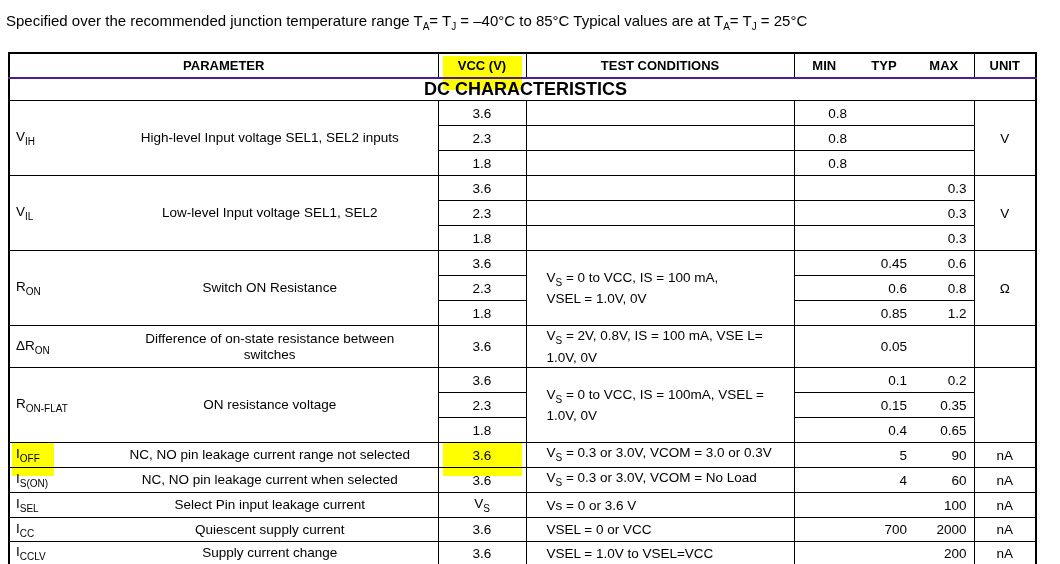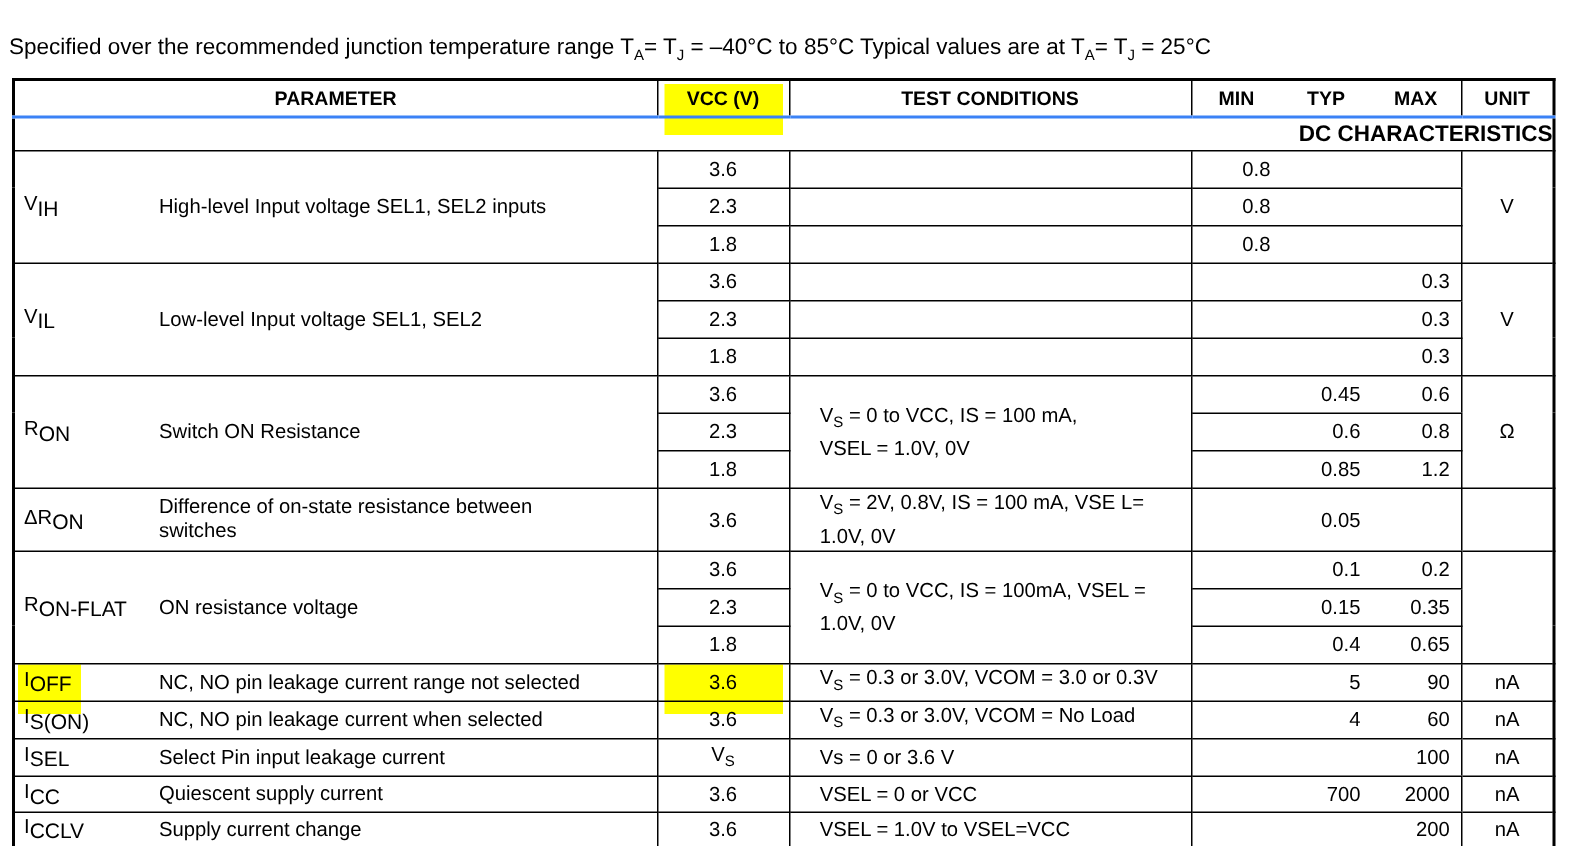--- a/index.html
+++ b/index.html
@@ -1,46 +1,46 @@
 <!DOCTYPE html>
 <html><head>
 <meta charset="utf-8">
 <style>
   html,body{margin:0;padding:0;}
   body{
     width:1060px;height:564px;overflow:hidden;background:#ffffff;color:#000;
     font-family:"Liberation Sans", sans-serif;position:relative;
   }
-  .note{position:absolute;top:21px;left:6px;width:1046px;font-size:15px;line-height:21px;}
+  .note{position:absolute;top:10px;left:6px;width:1046px;font-size:15px;line-height:21px;}
   .note sub{font-size:10px;}
   table.spec{
     position:absolute;top:52px;left:8px;width:1027px;
     border-collapse:collapse;table-layout:fixed;
     border:2px solid #000;font-size:13.5px;
   }
   th,td{border:1px solid #000;padding:0;vertical-align:middle;overflow:visible;}
   tr.head{height:25px;}
-  tr.head th{font-weight:bold;font-size:13px;text-align:center;border-bottom:2px solid #3b82f6;}
+  tr.head th{font-weight:bold;font-size:13px;text-align:center;border-bottom:2px solid #4c1d95;}
   tr.sec{height:22px;}
-  td.seccell{font-weight:bold;font-size:15px;text-align:right;padding-left:6px;}
+  td.seccell{font-weight:bold;font-size:18px;text-align:center;padding-left:6px;}
   tr.std{height:25px;}
   tr.r24{height:24px;}
   tr.tall{height:42px;}
   td.c{text-align:center;}
   td.test{text-align:left;padding-left:20px;line-height:17px;}
   .pre{white-space:pre-line;}
   .mm{border-left:none;border-right:none;text-align:right;padding-right:7px;}
   th.mm{text-align:center;padding-right:0;}
   td.param{text-align:left;}
   .pwrap{display:flex;align-items:center;width:100%;}
   .sym{flex:0 0 96px;padding-left:6px;box-sizing:border-box;}
-  .sym sub{font-size:14px;}
+  .sym sub{font-size:10px;}
   td.test sub{font-size:10px;}
   td.c sub{font-size:10px;}
-  .desc{flex:1 1 auto;white-space:pre-line;line-height:16px;padding-right:4px;}
+  .desc{flex:1 1 auto;white-space:pre-line;line-height:16px;padding-right:4px;text-align:center;}
   .rel{position:relative;}
   .hl{position:absolute;background:#ffff00;z-index:-1;}
   .hl-vcch{left:4px;right:4px;top:2px;height:34px;}
   .hl-ioff{left:2px;top:0;width:42px;height:33px;}
   .hl-ioffvcc{left:4px;right:4px;top:0;height:33px;}
 </style>
 </head>
 <body>
 
 <div class="note">

